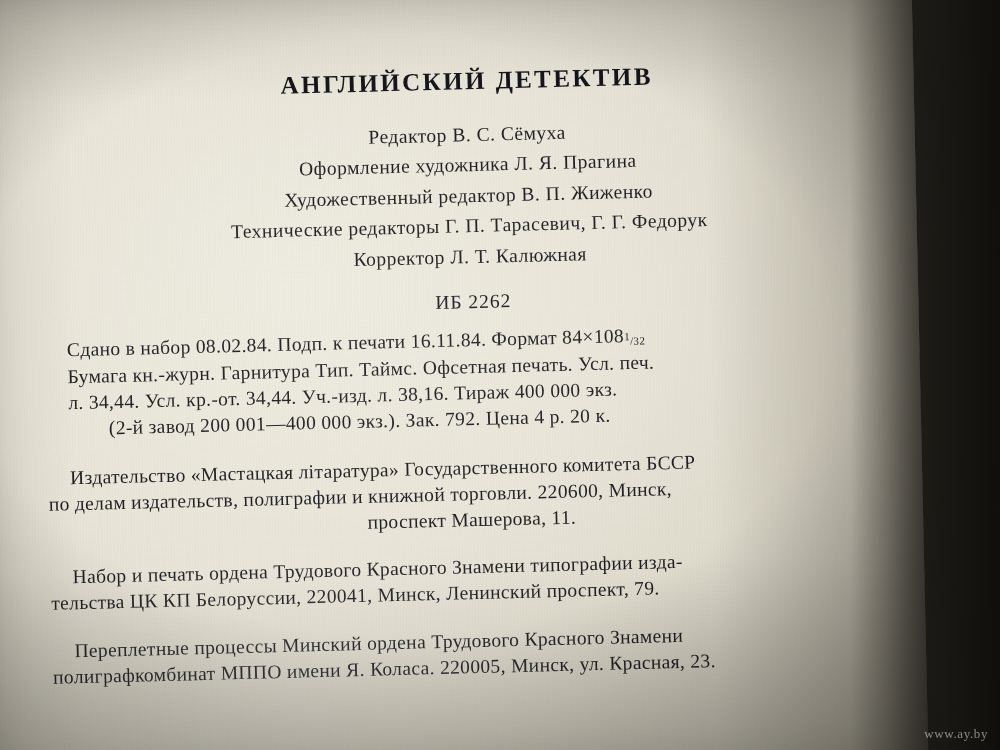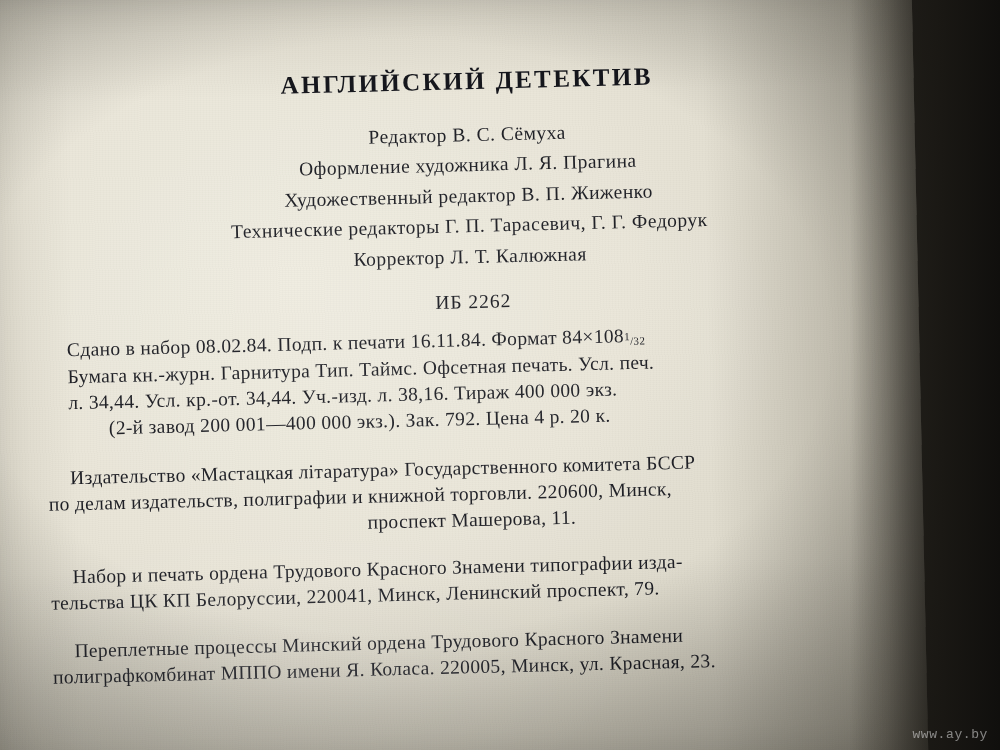--- a/index.html
+++ b/index.html
@@ -146,21 +146,21 @@
     z-index: 4;
     pointer-events: none;
     background: radial-gradient(ellipse at center, rgba(255,255,255,0.10) 0%, rgba(255,255,255,0.0) 70%);
   }
 
   .watermark {
     position: absolute;
     right: 12px;
     bottom: 8px;
     z-index: 7;
-    font-family: Liberation Mono, monospace;
+    font-family: Liberation Serif, serif;
     font-size: 13px;
     color: rgba(225,225,225,0.55);
     letter-spacing: 0.6px;
     margin-top: 37px;
   }
 </style>
 </head>
 <body>
 
 <div id="page">

